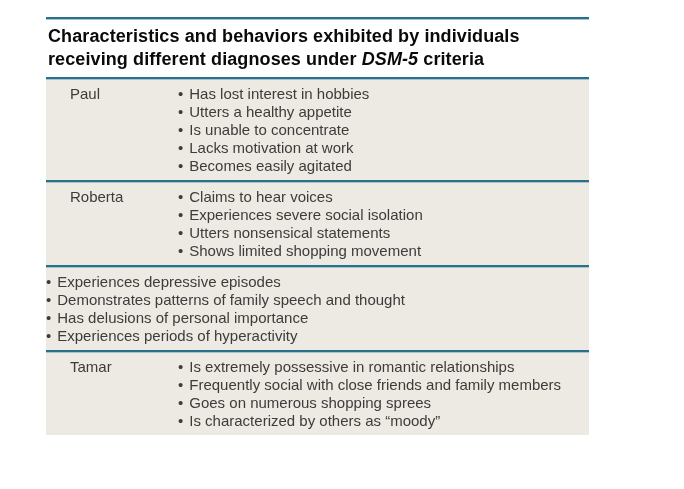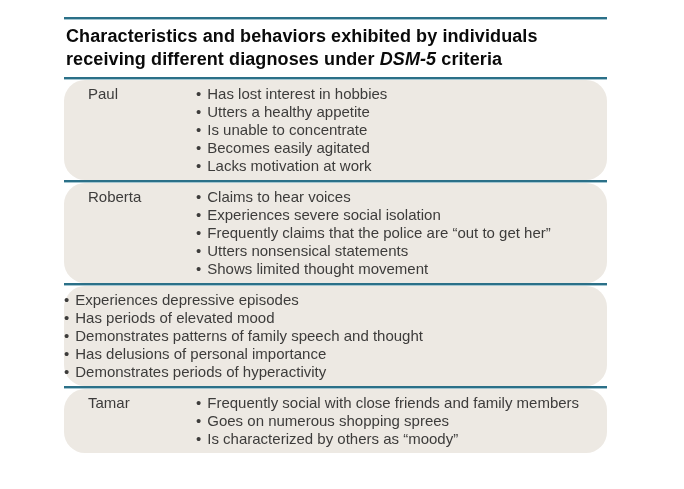--- a/index.html
+++ b/index.html
@@ -12,21 +12,21 @@
     font-family: "Liberation Sans", sans-serif;
   }
   .page {
     position: relative;
     width: 684px;
     height: 489px;
     background: #ffffff;
   }
   .doc {
     position: absolute;
-    left: 64px;
+    left: 46px;
     top: 17px;
     width: 543px;
   }
   .rule {
     height: 2px;
     background: #2B7088;
     box-shadow: 0 1px 0 #A3C5D0;
     margin-bottom: 1px;
   }
   .title {
@@ -37,21 +37,20 @@
     color: #0a0a0a;
     letter-spacing: 0.1px;
     background: #ffffff;
   }
   .title em {
   }
   .row {
     display: flex;
     background: #EDE9E3;
     padding: 5px 0 5px 0;
-    border-radius: 21px;
   }
   .name-cell {
     width: 132px;
     box-sizing: border-box;
     padding-left: 24px;
     font-size: 15px;
     line-height: 18px;
     color: #3d3c3b;
     flex-shrink: 0;
   }
@@ -85,55 +84,54 @@
     </div>
 
     <div class="rule"></div>
 
     <div class="row">
       <div class="name-cell">Paul</div>
       <ul class="behaviors">
         <li><span class="bullet">•</span><span>Has lost interest in hobbies</span></li>
         <li><span class="bullet">•</span><span>Utters a healthy appetite</span></li>
         <li><span class="bullet">•</span><span>Is unable to concentrate</span></li>
+        <li><span class="bullet">•</span><span>Lacks motivation at work</span></li>
         <li><span class="bullet">•</span><span>Becomes easily agitated</span></li>
-        <li><span class="bullet">•</span><span>Lacks motivation at work</span></li>
       </ul>
     </div>
 
     <div class="rule"></div>
 
     <div class="row">
       <div class="name-cell">Roberta</div>
       <ul class="behaviors">
         <li><span class="bullet">•</span><span>Claims to hear voices</span></li>
         <li><span class="bullet">•</span><span>Experiences severe social isolation</span></li>
-        <li><span class="bullet">•</span><span>Frequently claims that the police are “out to get her”</span></li>
         <li><span class="bullet">•</span><span>Utters nonsensical statements</span></li>
-        <li><span class="bullet">•</span><span>Shows limited thought movement</span></li>
+        <li><span class="bullet">•</span><span>Shows limited shopping movement</span></li>
       </ul>
     </div>
 
     <div class="rule"></div>
 
     <div class="row">
       <ul class="behaviors">
         <li><span class="bullet">•</span><span>Experiences depressive episodes</span></li>
-        <li><span class="bullet">•</span><span>Has periods of elevated mood</span></li>
         <li><span class="bullet">•</span><span>Demonstrates patterns of family speech and thought</span></li>
         <li><span class="bullet">•</span><span>Has delusions of personal importance</span></li>
-        <li><span class="bullet">•</span><span>Demonstrates periods of hyperactivity</span></li>
+        <li><span class="bullet">•</span><span>Experiences periods of hyperactivity</span></li>
       </ul>
     </div>
 
     <div class="rule"></div>
 
     <div class="row">
       <div class="name-cell">Tamar</div>
       <ul class="behaviors">
+        <li><span class="bullet">•</span><span>Is extremely possessive in romantic relationships</span></li>
         <li><span class="bullet">•</span><span>Frequently social with close friends and family members</span></li>
         <li><span class="bullet">•</span><span>Goes on numerous shopping sprees</span></li>
         <li><span class="bullet">•</span><span>Is characterized by others as “moody”</span></li>
       </ul>
     </div>
 
   </div>
 </div>
 
 </body></html>

